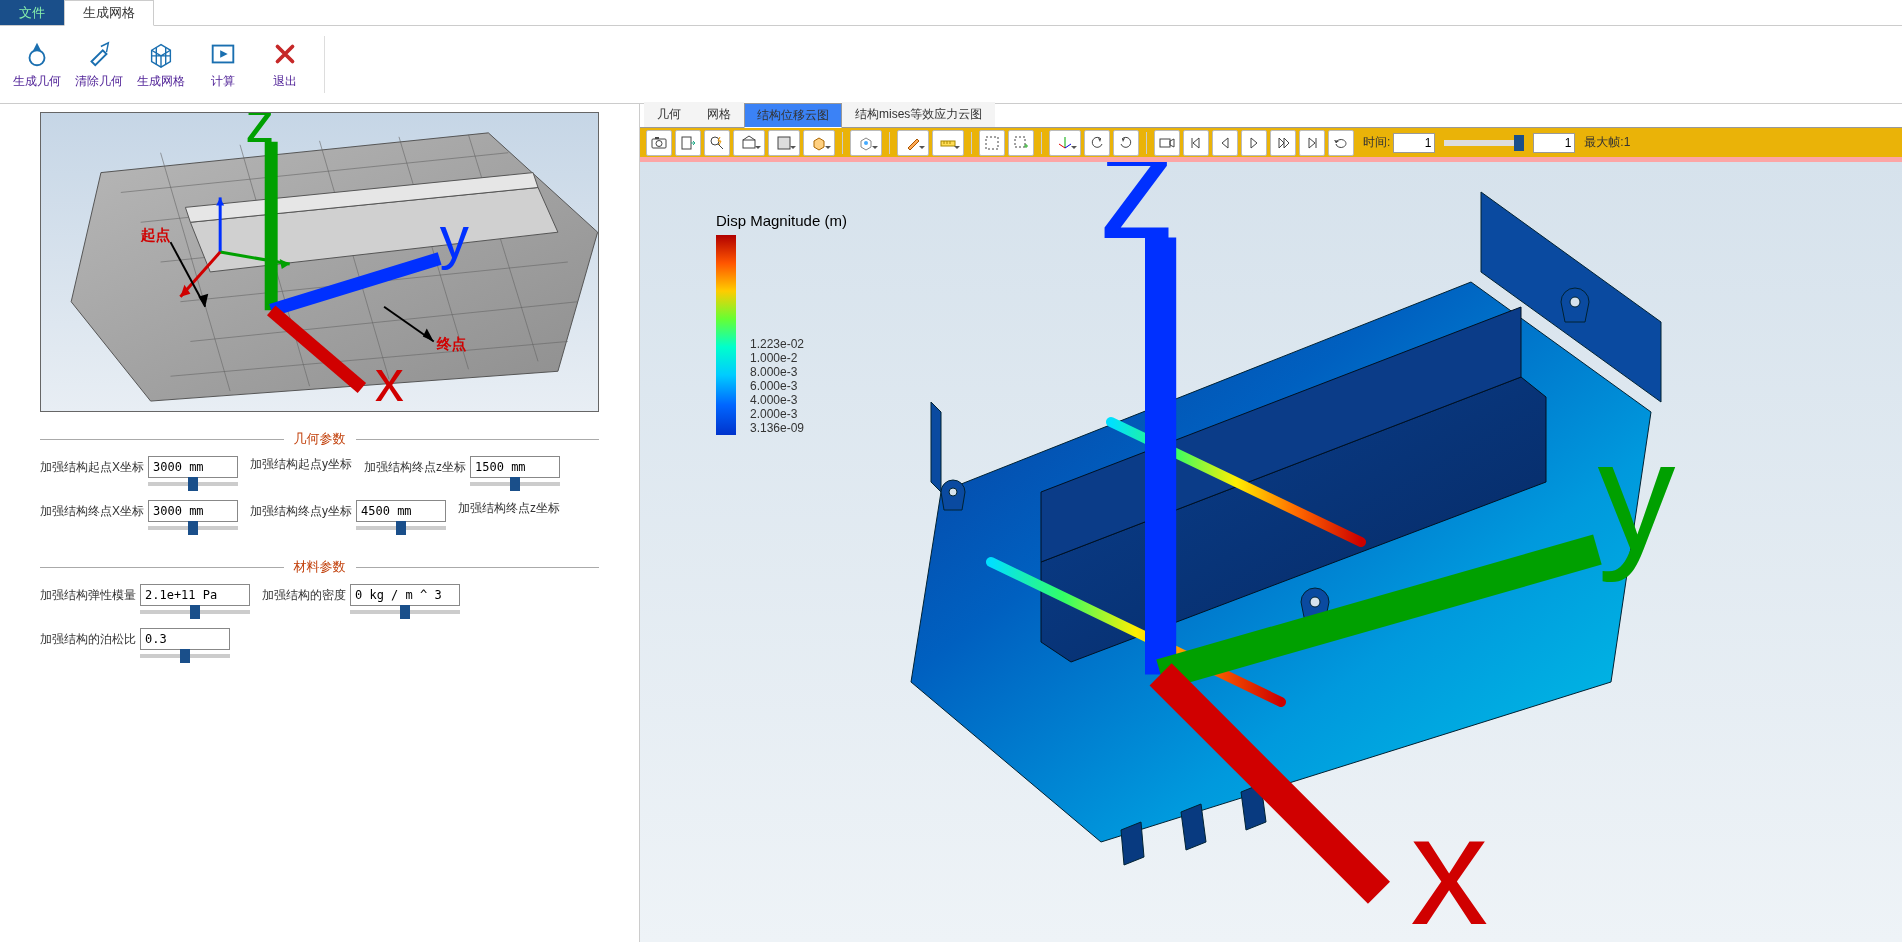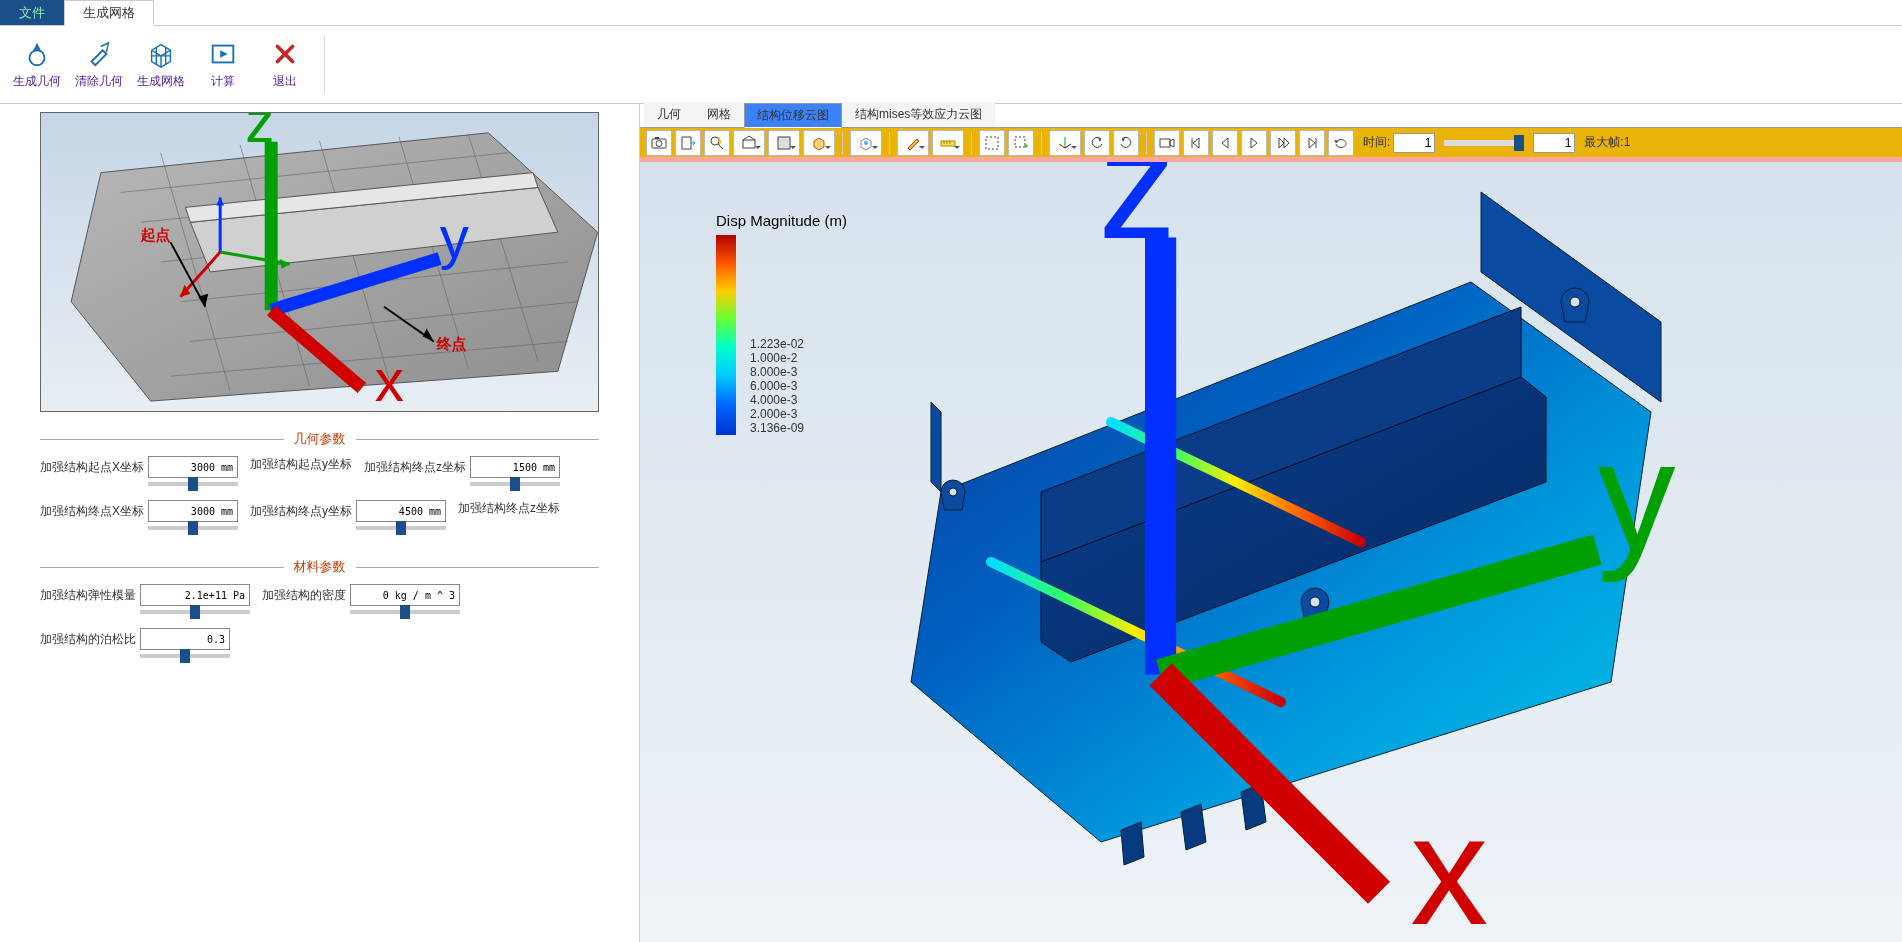--- a/index.html
+++ b/index.html
@@ -27,21 +27,21 @@
 .preview { height: 300px; margin: 8px 40px 4px 40px; background: linear-gradient(#c6d6e6, #e8eef4); border: 1px solid #666; position: relative; overflow:hidden;}
 .preview svg { width:100%; height:100%; }
 
 
 fieldset { border: none; border-top: 1px solid #aaa; margin: 14px 40px 0 40px; padding-top: 8px; }
 legend { padding: 0 10px; font-size: 13px; color: #c2410c; text-align:center; margin:0 auto;}
 .param-grid { display:flex; flex-wrap:wrap; gap:0px; }
 .param { display:flex; align-items:flex-start; flex-direction:column; margin-right:12px; margin-bottom:14px;}
 .param .row1 { display:flex; align-items:center; gap:4px;}
 .param label { font-size:12px; color:#333; white-space:nowrap; }
-.param input[type="text"] { width: 90px; height:22px; border:1px solid #888; padding:2px 4px; font-size:10px; font-family:monospace;text-align:right;}
+.param input[type="text"] { width: 90px; height:22px; border:1px solid #888; padding:2px 4px; font-size:12px; font-family:monospace;}
 .param input.wide { width: 110px;}
 .slider { width: 90px; appearance:none; height:4px; background:#ccc; margin-top:4px; margin-left: auto;}
 .slider::-webkit-slider-thumb{ appearance:none; width:10px; height:14px; background:#1a4f8a; }
 
 
 .view-tabs { display:flex; border-bottom:1px solid #999; padding-left:4px; height:24px; align-items:flex-end;}
 .view-tab { padding:3px 12px; font-size:12px; border:1px solid transparent; border-bottom:none; cursor:pointer; background:#f4f4f4; margin-right:0px;}
 .view-tab.active { background:#3b82f6; border:1px solid #999; border-bottom:1px solid #fff; margin-bottom:-1px;}
 .view-tab:not(.active){ border:1px solid transparent;}
 

